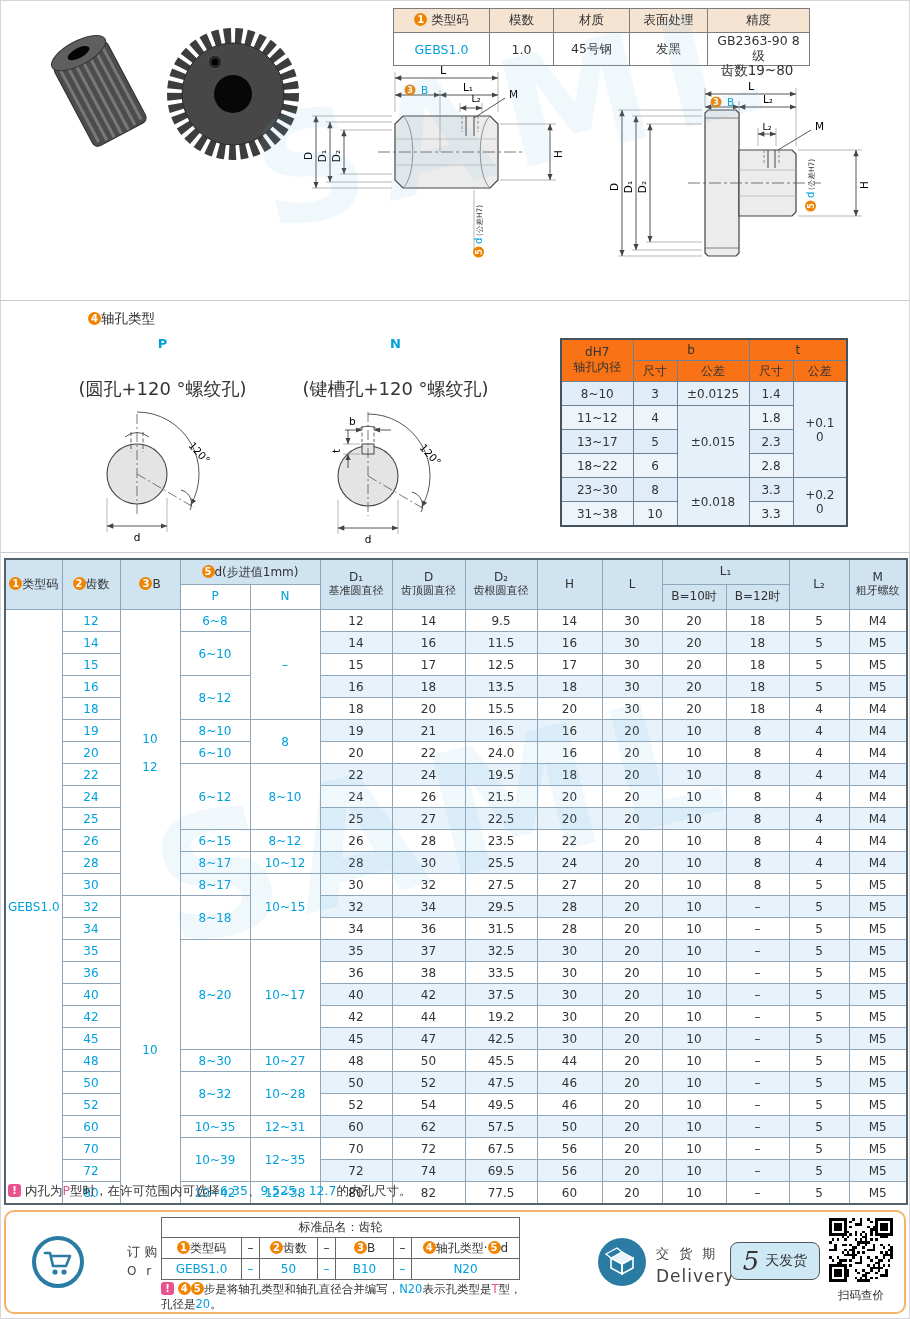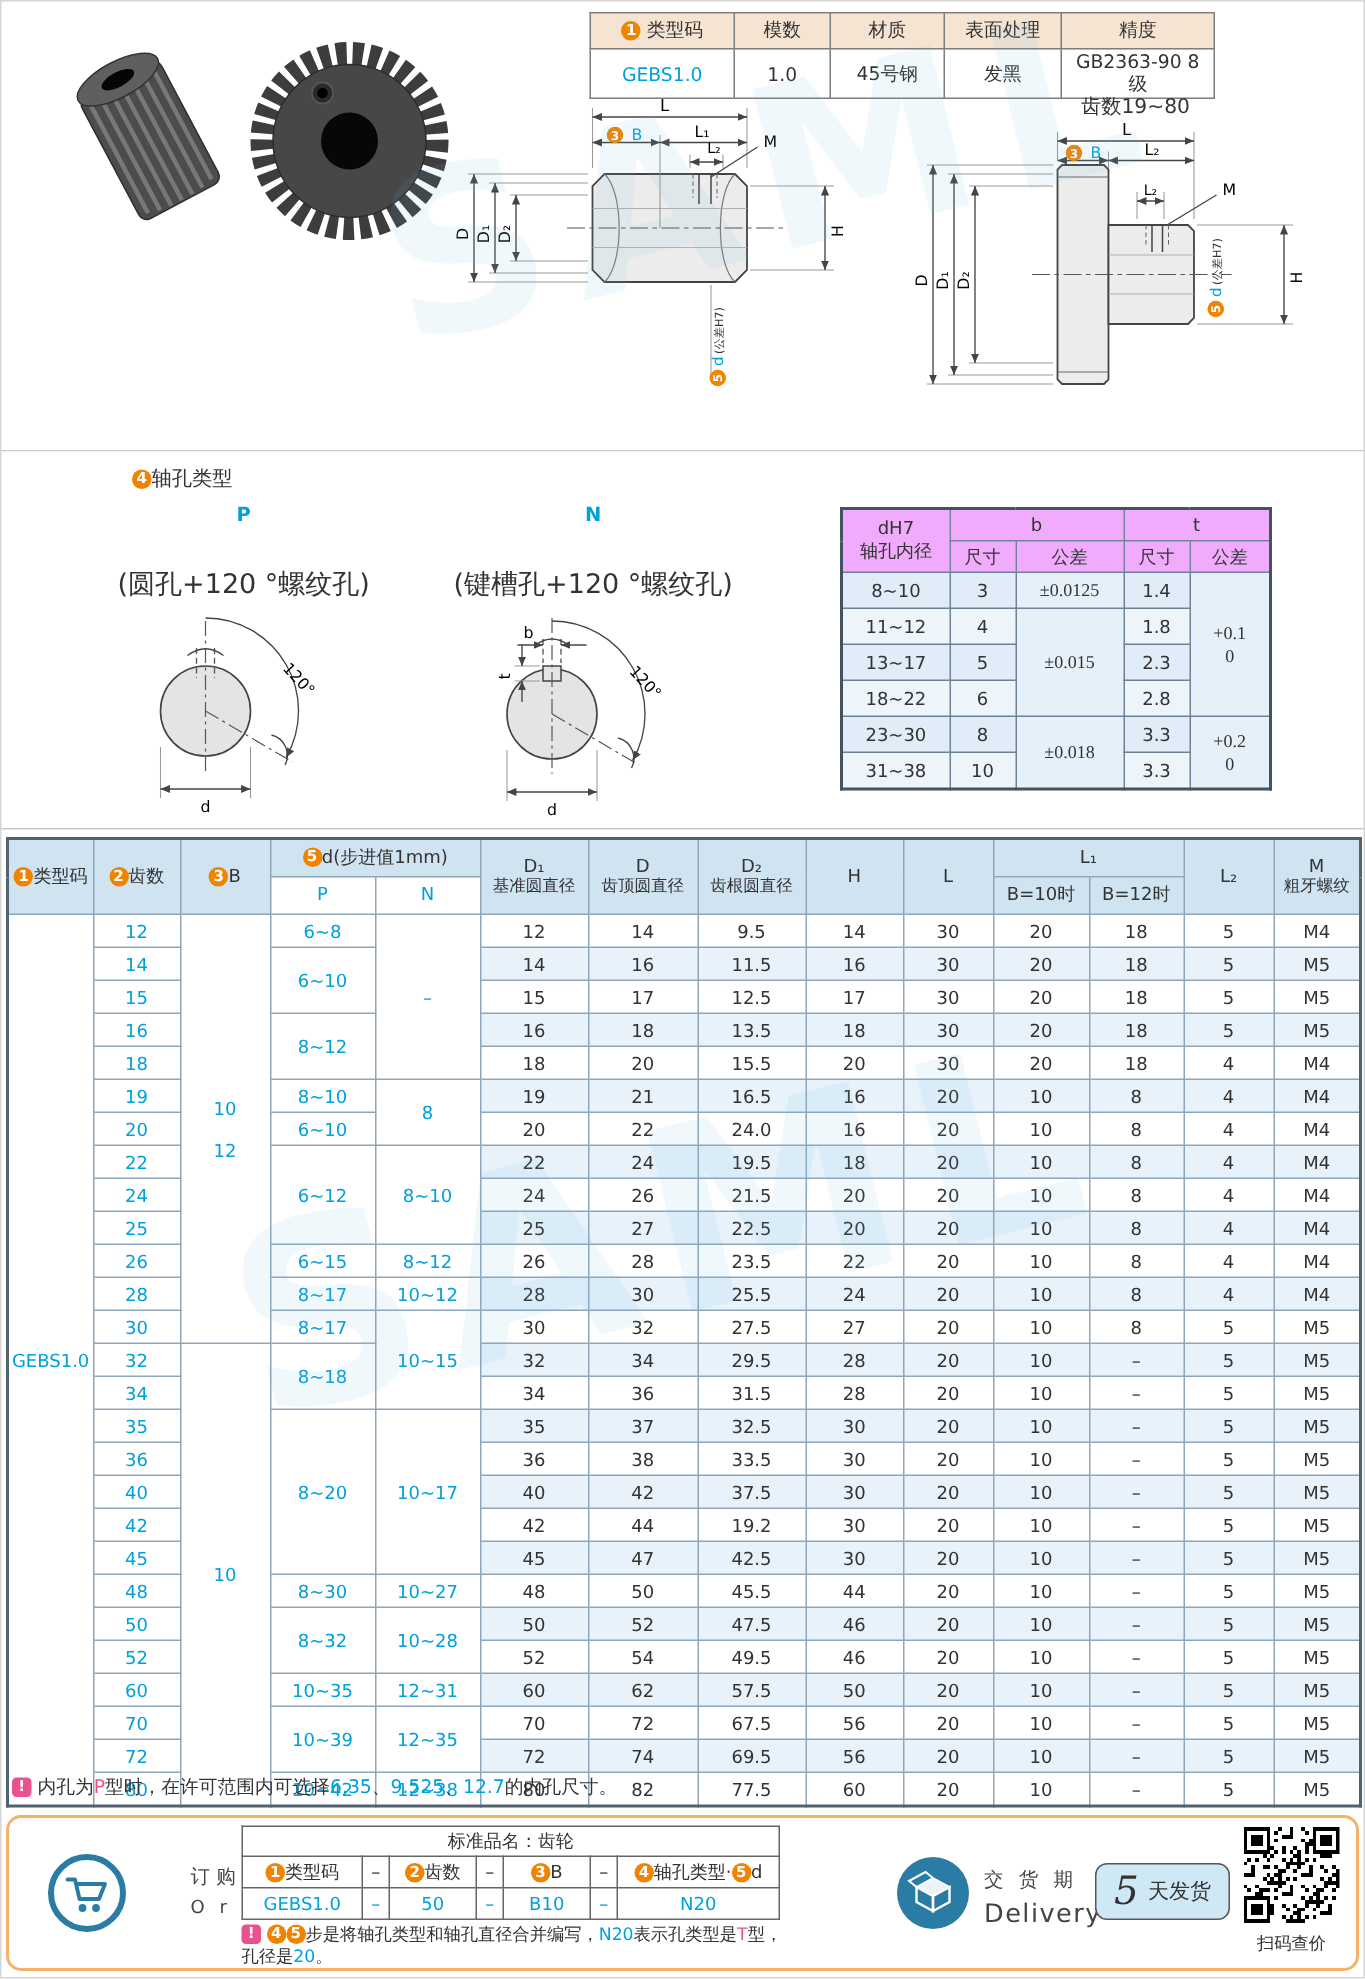--- a/index.html
+++ b/index.html
@@ -25,24 +25,24 @@
   .dr-title{text-align:center;font-size:13.5px;height:18px;}
   svg text{font-family:"DejaVu Sans","Liberation Sans",sans-serif;}
   
   .mid-title{position:absolute;left:88px;top:310px;font-size:13.5px;}
   .hole-block{position:absolute;text-align:center;}
   .hole-label{font-size:13px;font-weight:bold;color:#00a0dd;height:17px;}
   .hole-desc{font-size:18px;height:19px;margin-top:24px;}
   .kw-title{font-size:13px;font-weight:bold;height:20px;}
   .kt{border-collapse:collapse;font-size:12px;table-layout:fixed;border:2px solid #45535e;}
   .kt th,.kt td{border:1px solid #6d8296;text-align:center;padding:0;font-weight:normal;}
-  .kt th{background:#f0abfc;height:20px;}
+  .kt th{background:#f97316;height:20px;}
   .kt td{height:23px;background:#e0ecf7;}
   .kt tr:nth-child(even) td{background:#edf4fa;}
-  .kt td[rowspan]{background:#e6f0f8 !important;font-family:Liberation Serif, serif;}
+  .kt td[rowspan]{background:#e6f0f8 !important;}
   
   #main-table{position:absolute;left:4px;top:558px;z-index:1;}
   .mt{border-collapse:collapse;table-layout:fixed;width:902px;font-size:12px;border:2px solid #51626f;}
   .mt th,.mt td{border:1px solid #8fa6ba;text-align:center;vertical-align:middle;padding:0;color:#333;}
   .mt th{background:#cfe3f1;font-weight:normal;height:24px;line-height:1.15;}
   .mt th .small{font-size:11px;display:block;}
   .mt th.sub{background:#fff;color:#00a0dd;height:21px;}
   .mt td{height:21px;}
   .mt .cyan{color:#00a0dd;}
   .mt tr.alt td.dcol{background:#e7f2fa;}

